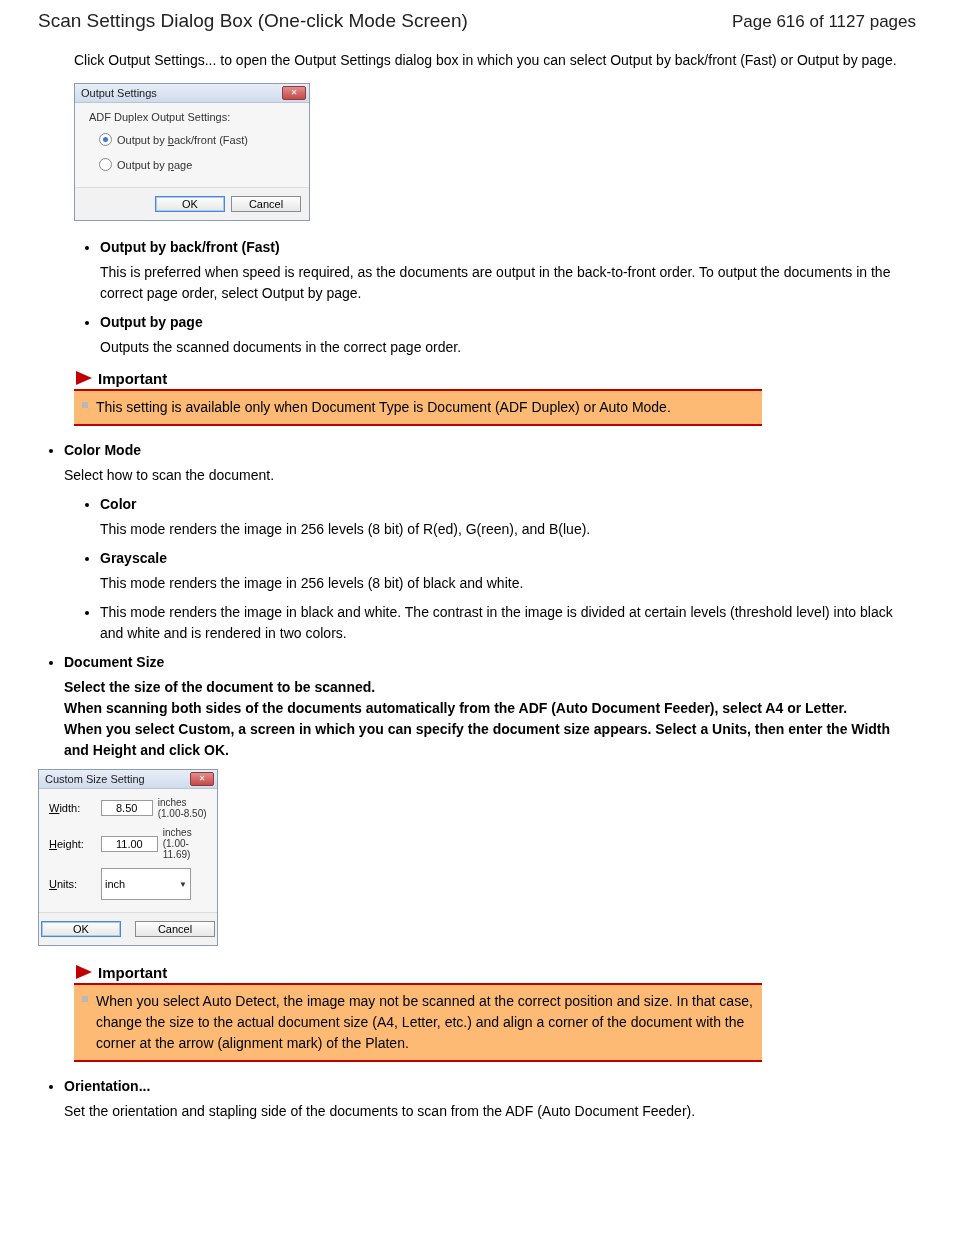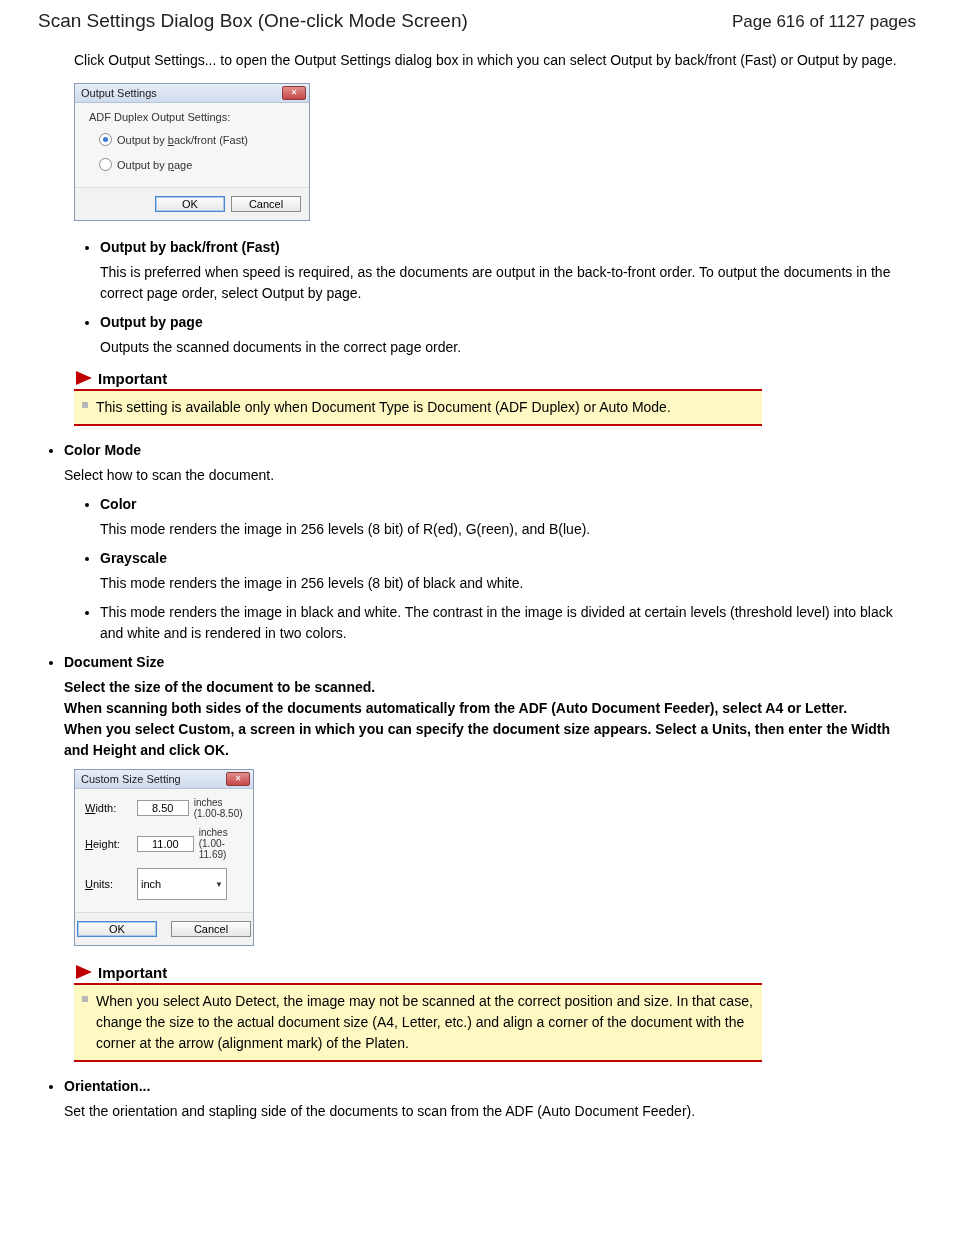--- a/index.html
+++ b/index.html
@@ -158,37 +158,36 @@
     }
     .flag-icon {
       flex-shrink: 0;
       margin-right: 2px;
     }
     .important-title {
       font-weight: bold;
       font-size: 15px;
     }
     .important-body {
-      background: #fef9c3;
+      background: #fdba74;
       padding: 6px 8px 6px 22px;
       font-size: 14px;
       line-height: 1.5;
       position: relative;
     }
     .sq-bullet {
       position: absolute;
       left: 8px;
       top: 11px;
       width: 6px;
       height: 6px;
       background: #b8b8b8;
     }
     
     .dialog-customsize {
-      margin-left: 36px;
       width: 178px;
       border: 1px solid #8a9db5;
       background: #f0f0f0;
       font-size: 11px;
       font-family: Tahoma, Arial, sans-serif;
       margin-bottom: 16px;
     }
     .cs-body {
       padding: 8px 8px 4px 10px;
       background: #f6f6f6;

